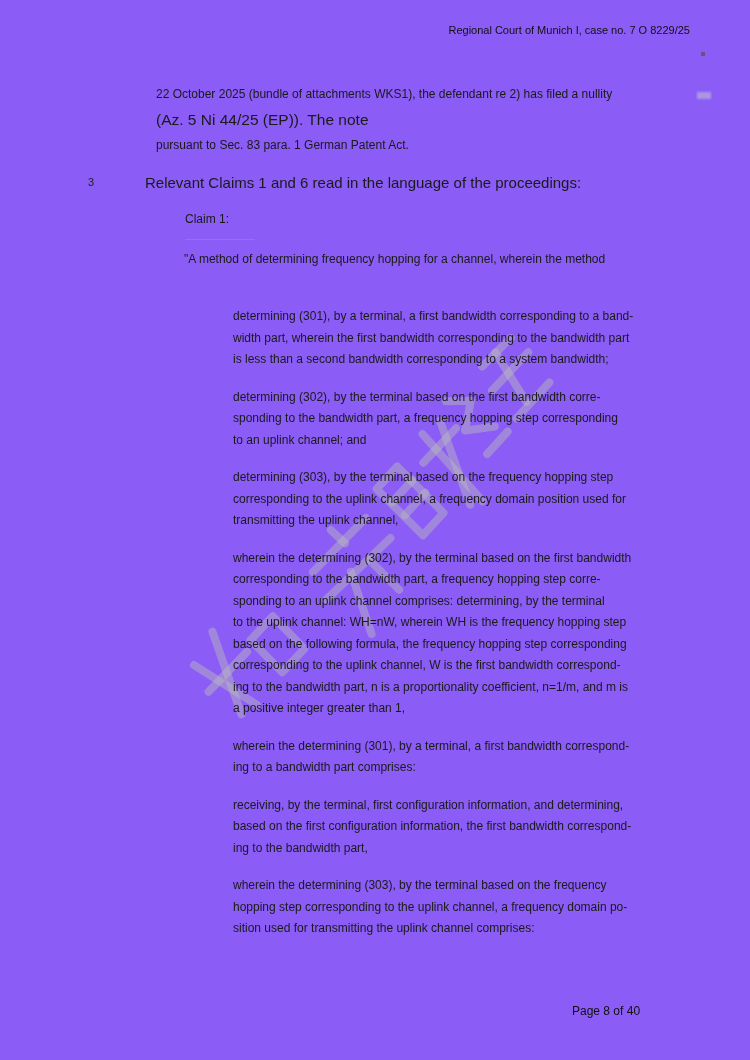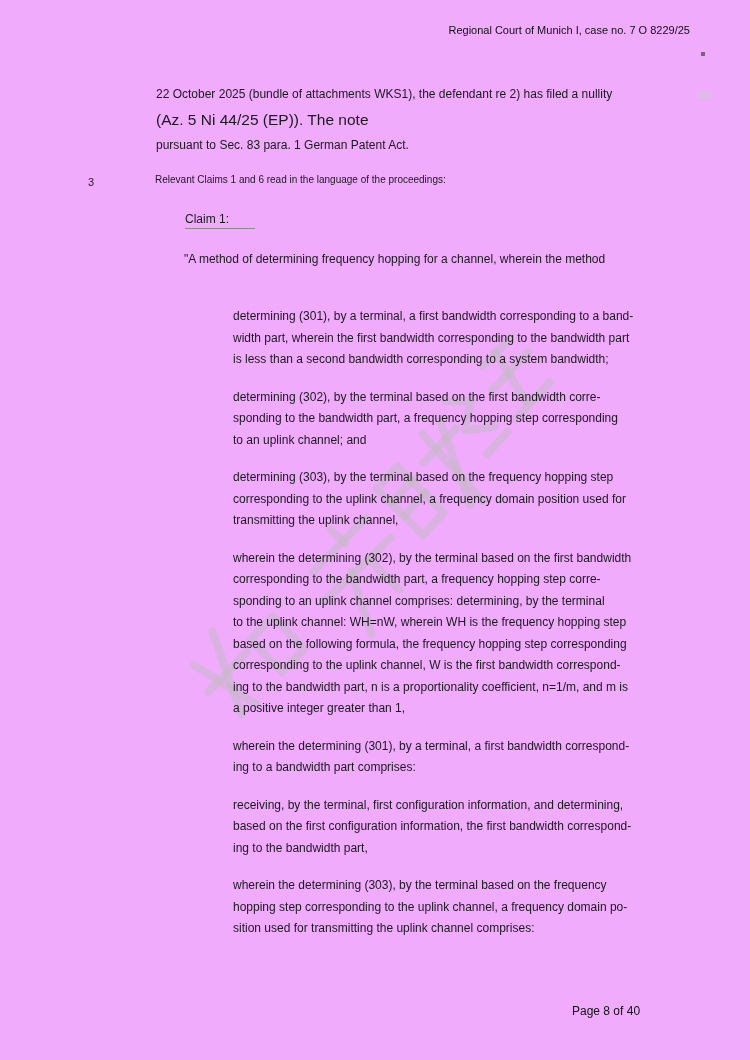--- a/index.html
+++ b/index.html
@@ -11,21 +11,21 @@
     width: 750px;
     height: 1060px;
     position: relative;
     overflow: hidden;
     font-family: "Liberation Sans", "DejaVu Sans", sans-serif;
     color: #1a1a1a;
   }
   .sheet {
     position: absolute;
     inset: 0;
-    background: #f0abfc;
+    background: #8b5cf6;
   }
   .header {
     position: absolute;
     top: 24px;
     right: 60px;
     font-size: 11px;
     color: #111;
     white-space: nowrap;
   }
   .artifact-dot {
@@ -73,35 +73,34 @@
     position: absolute;
     left: 88px;
     top: 2px;
     font-size: 11px;
     color: #222;
   }
   .para3-text {
     position: absolute;
     left: 145px;
     top: 0;
-    font-size: 10px;
+    font-size: 15px;
     white-space: nowrap;
-    margin-left: 10px;
   }
   .claim-heading {
     position: absolute;
     left: 185px;
     top: 212px;
     font-size: 12px;
   }
   .claim-heading .underlined {
     display: inline-block;
     padding-right: 26px;
     border-bottom: 1.2px solid #8a8a8a;
-    padding-bottom: 2px;
+    padding-bottom: 13px;
   }
   .quote-intro {
     position: absolute;
     left: 184px;
     top: 246px;
     width: 490px;
     font-size: 12px;
   }
   .quote-intro div { line-height: 27px; }
   .claim-blocks {

